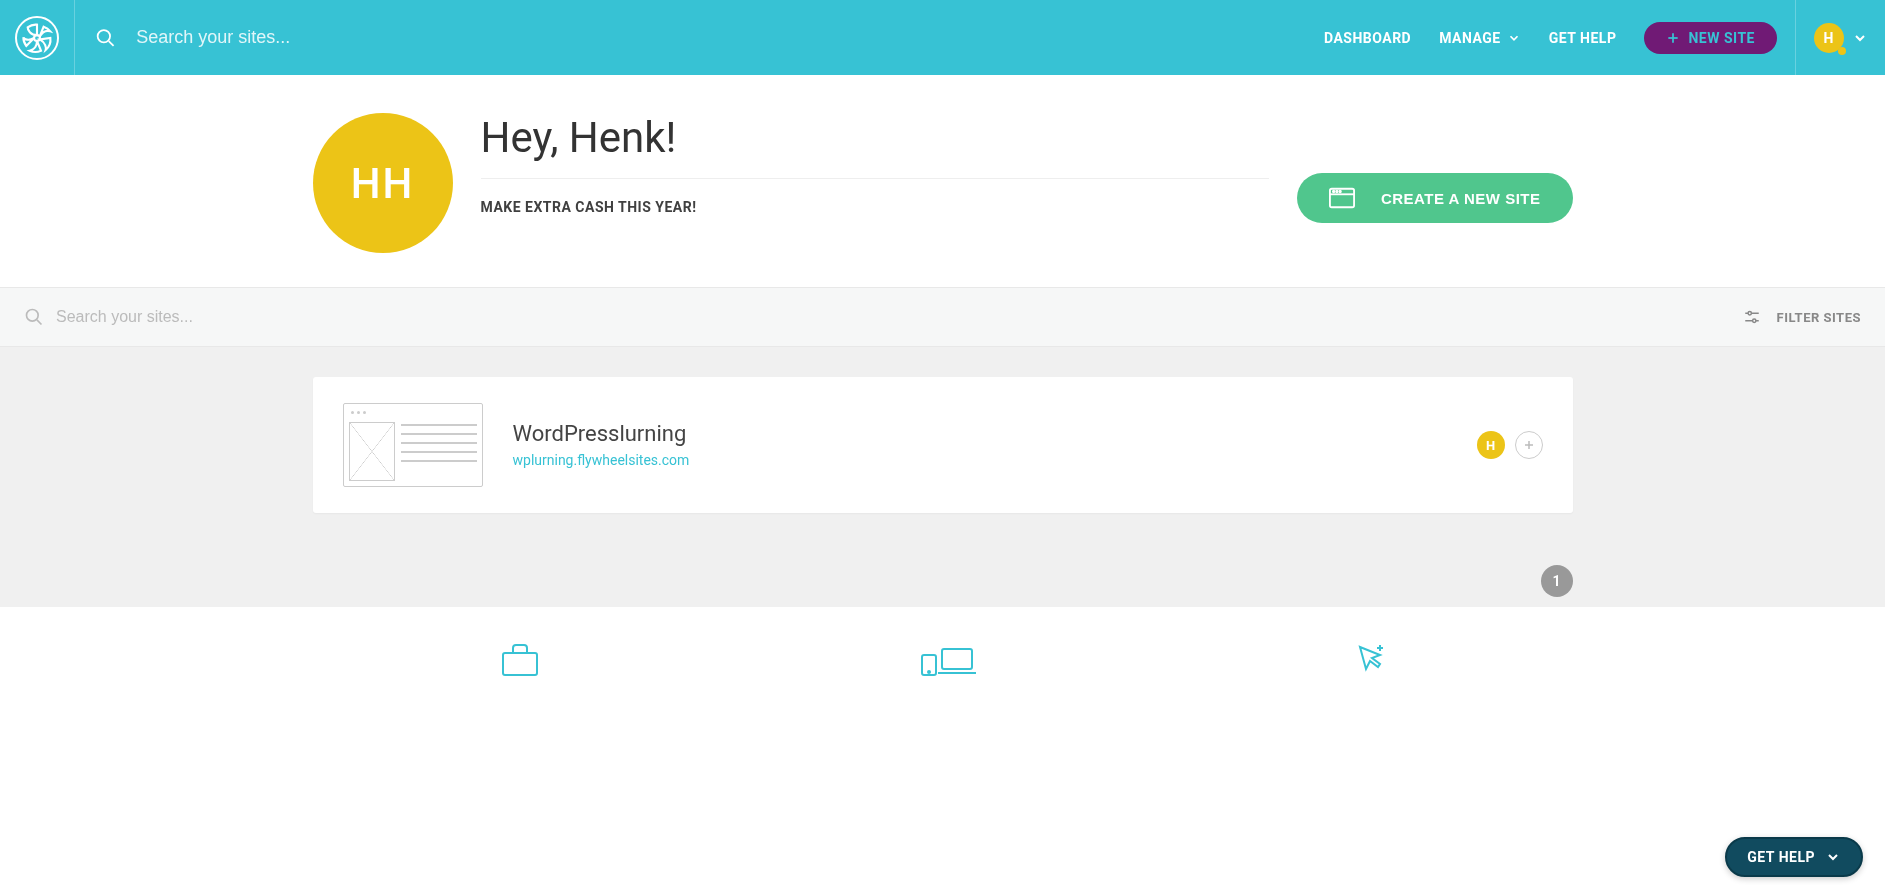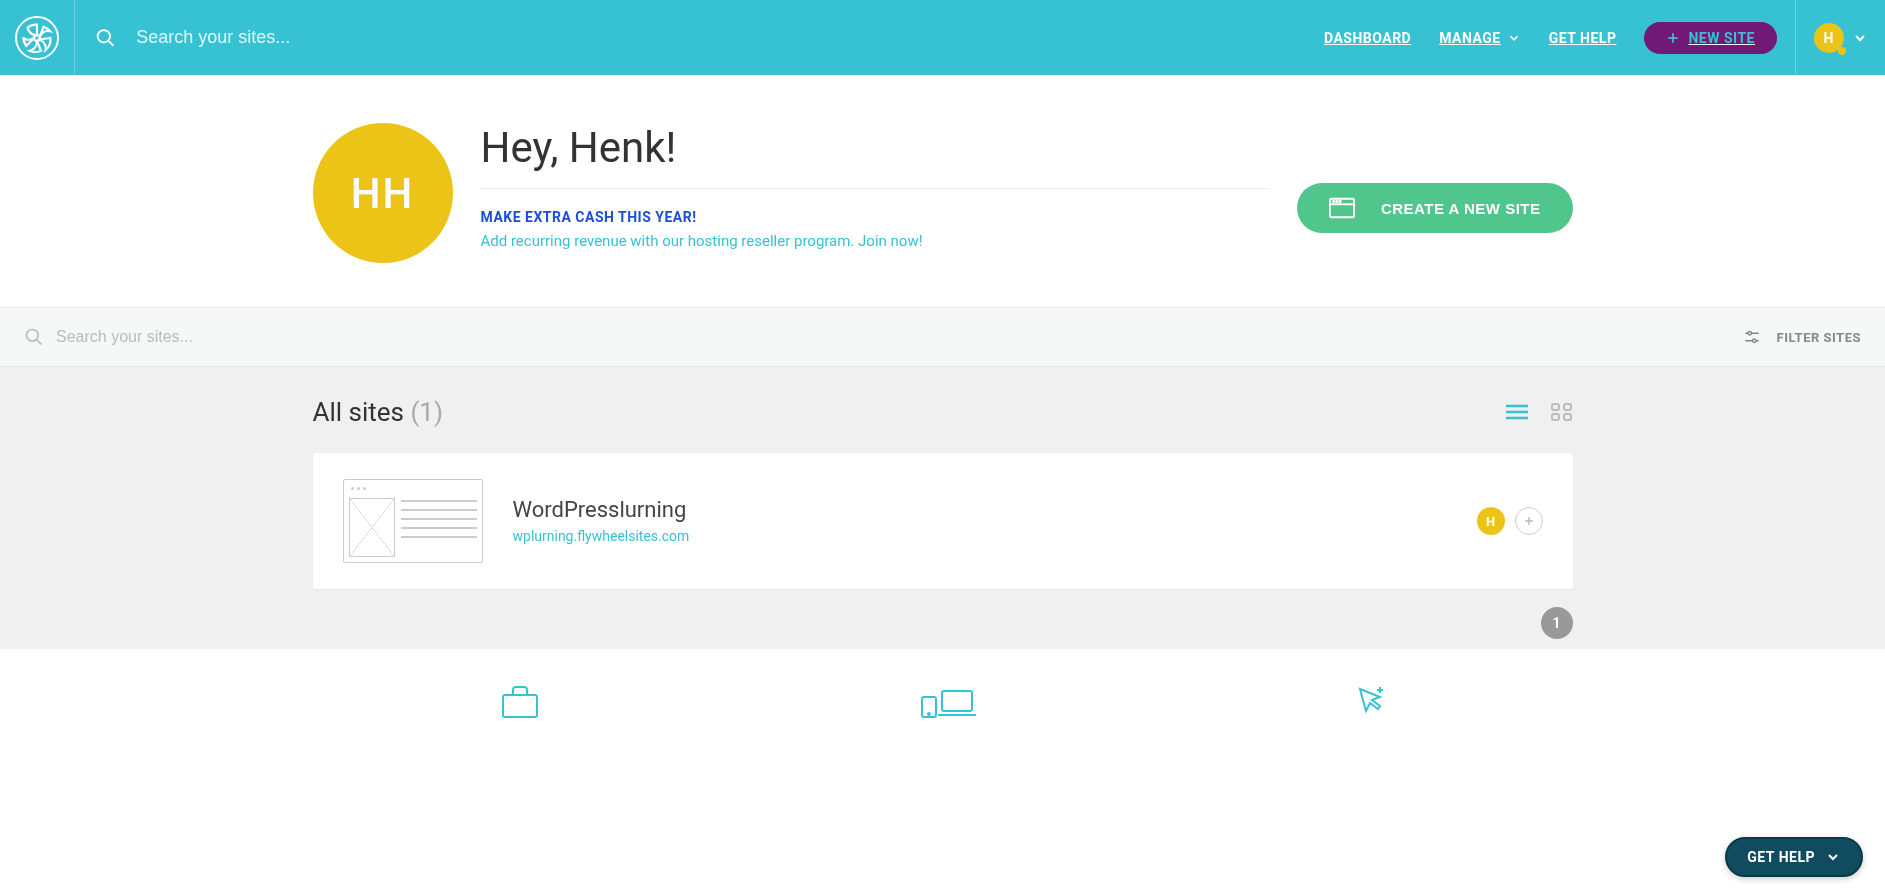--- a/index.html
+++ b/index.html
@@ -6,33 +6,33 @@
   body { font-family: -apple-system, BlinkMacSystemFont, "Segoe UI", Roboto, Helvetica, Arial, sans-serif; background: #fff; color: #333; }
   
   
   .header { background: #37c2d4; height: 75px; display: flex; align-items: center; color: #fff; }
   .logo-cell { width: 75px; height: 75px; display: flex; align-items: center; justify-content: center; border-right: 1px solid rgba(255,255,255,.25); }
   .logo-circle { width: 44px; height: 44px; border: 2.5px solid #fff; border-radius: 50%; position: relative; display:flex; align-items:center; justify-content:center;}
   .logo-circle svg { width: 32px; height: 32px; }
   .header-search { flex: 1; display: flex; align-items: center; padding: 0 20px; gap: 20px; }
   .header-search input { background: transparent; border: none; outline: none; color: #fff; font-size: 18px; width: 100%; }
   .header-search input::placeholder { color: rgba(255,255,255,.85); }
-  .header-nav { display: flex; align-items: center; gap: 28px; padding-right: 18px; text-decoration: underline; }
+  .header-nav { display: flex; align-items: center; gap: 28px; padding-right: 18px; }
   .nav-link { color: #fff; font-weight: 700; font-size: 14px; letter-spacing: .5px; cursor: pointer; display:flex; align-items:center; gap:6px;}
   .new-site-btn { background: #701a75; color: #37c2d4; font-weight: 700; font-size: 14px; border-radius: 999px; padding: 8px 22px; display: flex; align-items: center; gap: 8px; cursor: pointer; letter-spacing:.5px;}
   .user-cell { width: 90px; height: 75px; border-left: 1px solid rgba(255,255,255,.25); display:flex; align-items:center; justify-content:center; gap:8px; cursor:pointer;}
   .avatar-sm { width: 30px; height: 30px; border-radius: 50%; background: #ecc417; color:#fff; display:flex; align-items:center; justify-content:center; font-weight:700; font-size:14px; position:relative;}
   .avatar-sm::after{content:''; position:absolute; bottom:-2px; right:-2px; width:8px; height:8px; background:#ecc417; border-radius:50%;}
   
   
-  .welcome { max-width: 1260px; margin: 10px auto; padding: 38px 0 34px; display: flex; align-items: flex-start; gap: 28px; }
+  .welcome { max-width: 1260px; margin: 0 auto; padding: 38px 0 34px; display: flex; align-items: flex-start; gap: 28px; }
   .avatar-lg { width: 140px; height: 140px; border-radius: 50%; background: #ecc417; color: #fff; display:flex; align-items:center; justify-content:center; font-weight:500; font-size: 42px; flex-shrink:0; letter-spacing:2px;}
   .welcome-text { flex: 1; }
   .welcome-text h1 { font-size: 42px; font-weight: 400; color: #333; padding-bottom: 16px; border-bottom: 1px solid #eee; margin-bottom: 20px;}
-  .promo-head { font-size: 14px; font-weight: 700; letter-spacing: .5px; color: #1d4ed8; margin-bottom: 6px;}
+  .promo-head { font-size: 14px; font-weight: 700; letter-spacing: .5px; color: #404040; margin-bottom: 6px;}
   .promo-link { color: #37c2d4; font-size: 15px; }
   .create-btn { background: #50c68d; color: #fff; border-radius: 999px; padding: 14px 32px; font-weight: 700; font-size: 15px; letter-spacing:.5px; display:flex; align-items:center; gap:26px; border:none; cursor:pointer; align-self:center; margin-top:30px;}
   
   
   .filter-bar { background:#f6f7f7; border-top:1px solid #e8e8e8; border-bottom:1px solid #e8e8e8; height:60px; display:flex; align-items:center; padding: 0 24px; color:#aaa; }
   .filter-bar .spacer{flex:1;}
   .filter-bar input{ background:transparent; border:none; outline:none; font-size:16px; margin-left:12px; width:300px; color:#333;}
   .filter-bar input::placeholder{color:#bbb;}
   .filter-sites{ display:flex; align-items:center; gap:16px; color:#888; font-weight:700; font-size:13px; letter-spacing:.5px; cursor:pointer;}
   
@@ -121,21 +121,20 @@
         <polyline points="6 9 12 15 18 9"></polyline>
       </svg>
   </div>
 </header>
 
 <section class="welcome">
   <div class="avatar-lg">HH</div>
   <div class="welcome-text">
     <h1>Hey, Henk!</h1>
     <div class="promo-head">MAKE EXTRA CASH THIS YEAR!</div>
-    <a class="promo-link">Add recurring revenue with our hosting reseller program. Join now!</a>
   </div>
   <button class="create-btn">
     <svg width="26" height="22" viewBox="0 0 28 22" fill="none" stroke="#fff" stroke-width="2">
       <rect x="1" y="1" width="26" height="20" rx="2"></rect>
         <line x1="1" y1="7" x2="27" y2="7"></line>
         <circle cx="5" cy="4" r=".8" fill="#fff"></circle>
         <circle cx="8.5" cy="4" r=".8" fill="#fff"></circle>
         <circle cx="12" cy="4" r=".8" fill="#fff"></circle>
     </svg>
     <span>CREATE A NEW SITE</span>
@@ -155,39 +154,20 @@
         <circle cx="9" cy="7" r="2.2" fill="#f6f7f7"></circle>
       <line x1="3" y1="17" x2="21" y2="17"></line>
         <circle cx="15" cy="17" r="2.2" fill="#f6f7f7"></circle>
     </svg>
     <span>FILTER SITES</span>
   </div>
 </div>
 
 <section class="sites-section">
   <div class="sites-inner">
-    <div class="sites-head">
-      <h2>
-        <span>All sites </span><span class="count">(1)</span>
-      </h2>
-      <div class="spacer"></div>
-      <div class="view-toggle">
-        <svg class="view-list" width="24" height="18" viewBox="0 0 24 18" fill="none" stroke="currentColor" stroke-width="2.5">
-            <line x1="1" y1="3" x2="23" y2="3"></line>
-            <line x1="1" y1="9" x2="23" y2="9"></line>
-            <line x1="1" y1="15" x2="23" y2="15"></line>
-          </svg>
-        <svg width="22" height="18" viewBox="0 0 22 18" fill="none" stroke="currentColor" stroke-width="2">
-            <rect x="1" y="1" width="7" height="6" rx="2"></rect>
-            <rect x="13" y="1" width="7" height="6" rx="2"></rect>
-            <rect x="1" y="11" width="7" height="6" rx="2"></rect>
-            <rect x="13" y="11" width="7" height="6" rx="2"></rect>
-          </svg>
-      </div>
-    </div>
 
     <div class="site-card">
       <div class="site-thumb">
         <div class="thumb-dots">
             <span></span>
             <span></span>
             <span></span>
           </div>
         <div class="thumb-body">
           <div class="thumb-img"></div>

